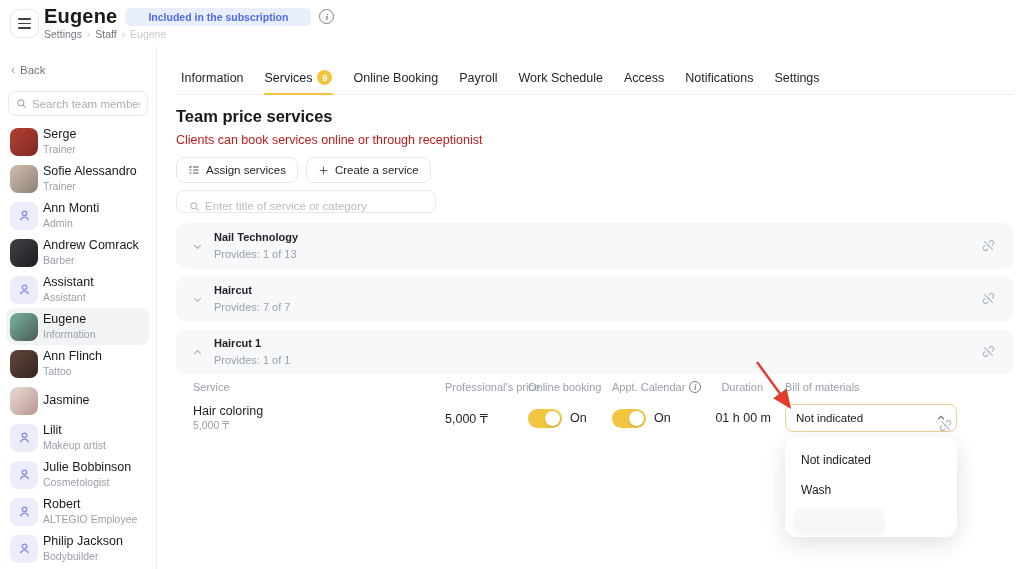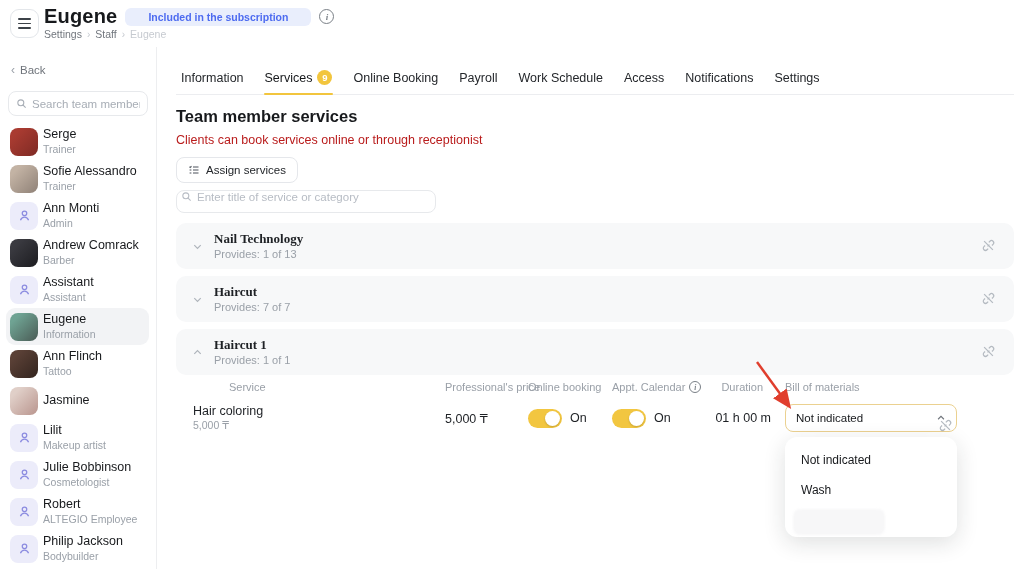--- a/index.html
+++ b/index.html
@@ -57,37 +57,37 @@
   .tab-badge { background:#F2C53D; color:#fff; font-size:9.5px; font-weight:700; min-width:15px; height:15px;
     border-radius:8px; display:none; align-items:center; justify-content:center; padding:0 3px; }
   .tab-badge.show { display:flex; }
   .h1 { position:absolute; left:0; top:60px; font-size:16.5px; font-weight:700; color:#17191C; }
   .h-sub { position:absolute; left:0; top:86px; font-size:12.5px; color:#b91c1c; }
   .btn-row { position:absolute; left:0; top:110px; display:flex; gap:8px; }
   .btn { height:26px; border:1px solid #E5E7EB; border-radius:8px; background:#fff; display:flex; align-items:center;
     gap:6px; padding:12px 11px; font-size:11.5px; color:#24272B; cursor:pointer; }
   .btn .bicon { color:#5A6068; font-size:12px; display:flex; }
   .svc-search { position:absolute; left:0; top:143px; width:260px; height:23px; border:1px solid #E7E9EC;
-    border-radius:8px; display:flex; align-items:flex-start; padding:0 4px; gap:5px; }
+    border-radius:8px; display:flex; align-items:flex-end; padding:0 12px; gap:5px; }
   .svc-search input { border:none; outline:none; width:100%; font-size:11.5px; color:#17191C; background:transparent;
     font-family:"Liberation Sans","DejaVu Sans",sans-serif; }
   .svc-search input::placeholder { color:#B7BCC4; }
   .cat-list { position:absolute; left:0; right:0; top:176px; }
   .cat-row { position:relative; height:46px; background:#F7F8F9; border-radius:10px; margin-bottom:7px; }
   .cat-chev { position:absolute; left:16px; top:18px; color:#AEB4BB; display:flex; cursor:pointer; }
   .cat-chev svg { width:11px; height:11px; }
   .cat-chev.up svg { transform:rotate(180deg); }
-  .cat-name { position:absolute; left:38px; top:8px; font-size:13px; font-weight:600; color:#1E2125;font-family:Liberation Serif, serif; }
+  .cat-name { position:absolute; left:38px; top:8px; font-size:11px; font-weight:600; color:#1E2125; }
   .cat-provides { position:absolute; left:38px; top:25px; font-size:11px; color:#9AA0A8; }
   .unlink { position:absolute; right:18px; top:15px; color:#B4BAC1; cursor:pointer; display:flex; }
   .unlink svg { width:15px; height:15px; }
   
   .svc-table { position:absolute; left:0; right:0; top:330px; height:110px; }
   .th { position:absolute; top:4px; font-size:11px; color:#9AA0A8; display:flex; align-items:center; gap:4px; }
-  .th-service { left:17px;margin-left:36px; }
+  .th-service { left:17px; }
   .th-price { left:269px; }
   .th-ob { left:352px; }
   .th-appt { left:436px; }
   .th-dur { left:515px; width:72px; justify-content:flex-end; }
   .th-bom { left:609px; }
   .cell { position:absolute; top:26px; height:30px; display:flex; align-items:center; font-size:12.5px; color:#1E2125; }
   .c-service { left:17px; flex-direction:column; align-items:flex-start; justify-content:center; line-height:1.3; }
   .c-service .svc-sub { font-size:10.5px; color:#9AA0A8; }
   .c-price { left:269px; }
   .c-ob { left:352px; gap:8px; }
@@ -310,37 +310,46 @@
         <div class="tab">
     <span>Notifications</span>
 
   </div>
         <div class="tab">
     <span>Settings</span>
 
   </div>
       </div>
 
-    <div class="h1">Team member services</div>
+    <div class="h1">Team price services</div>
     <div class="h-sub">Clients can book services online or through receptionist</div>
 
     <div class="btn-row">
       <button class="btn">
         <span class="bicon">
           <svg width="12" height="12" viewBox="0 0 24 24" fill="none" stroke="#5A6068" stroke-width="2.2">
               <path d="M3 5.5l1.5 1.5L7 4.5"></path>
               <line x1="10" y1="6" x2="21" y2="6"></line>
               <line x1="10" y1="12" x2="21" y2="12"></line>
               <line x1="10" y1="18" x2="21" y2="18"></line>
               <line x1="3.2" y1="12" x2="6.8" y2="12"></line>
               <line x1="3.2" y1="18" x2="6.8" y2="18"></line>
             </svg>
         </span>
         <span>Assign services</span>
       </button>
+      <button class="btn">
+        <span class="bicon">
+          <svg width="11" height="11" viewBox="0 0 24 24" fill="none" stroke="#5A6068" stroke-width="2.4">
+              <line x1="12" y1="4" x2="12" y2="20"></line>
+              <line x1="4" y1="12" x2="20" y2="12"></line>
+            </svg>
+        </span>
+        <span>Create a service</span>
+      </button>
     </div>
 
     <div class="svc-search">
       <span class="muted-ic">
         <svg width="11" height="11" viewBox="0 0 24 24" fill="none" stroke="#B7BCC4" stroke-width="2.4">
             <circle cx="10.5" cy="10.5" r="6.5"></circle>
             <line x1="15.5" y1="15.5" x2="21" y2="21"></line>
           </svg>
       </span>
       <input type="text" placeholder="Enter title of service or category" style="">

